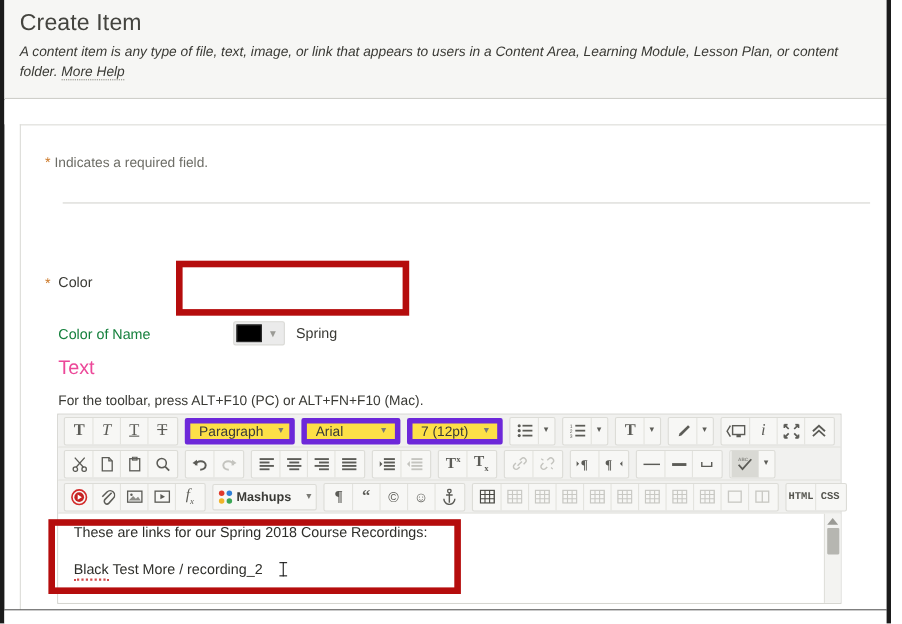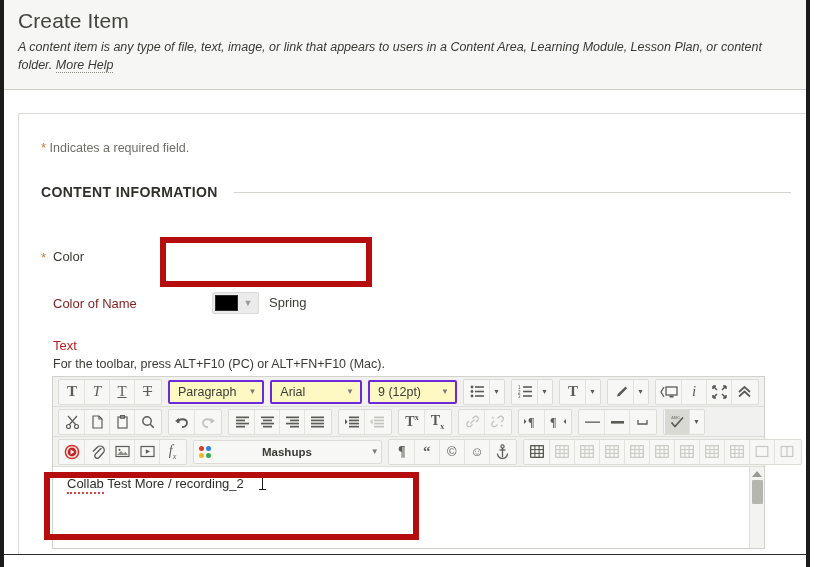--- a/index.html
+++ b/index.html
@@ -141,21 +141,21 @@
     border: 6px solid #b50d0d;
     pointer-events: none;
     z-index: 40;
   }
 
   .row-color {
     position: absolute; left: 22px; top: 178px; width: 740px; height: 26px;
   }
   .label-color {
     position: absolute; left: 12px; top: 4px;
-    font-size: 13px; color: #7f1d1d;
+    font-size: 13px; color: #15803d;
   }
   .color-picker {
     position: absolute; left: 171px; top: 0;
     width: 47px; height: 22px;
     background: #ebebeb;
     border: 1px solid #d9d9d5;
     border-radius: 2px;
     display: flex; align-items: center;
   }
   .color-swatch {
@@ -169,22 +169,22 @@
     display: flex; align-items: center; justify-content: center;
     color: #9a9a95; font-size: 9px;
     margin-left: 1px;
   }
   .color-name {
     position: absolute; left: 228px; top: 3px;
     font-size: 13px; color: #3a3a35;
   }
 
   .label-text {
-    position: absolute; left: 34px; top: 224px;
-    font-size: 13px; color: #b91c1c;
+    position: absolute; left: 34px; top: 210px;
+    font-size: 18px; color: #ec4899;
   }
   .hint-text {
     position: absolute; left: 34px; top: 243px;
     font-size: 12.5px; color: #3a3a35;
   }
 
   
   .editor {
     position: absolute; left: 33px; top: 262px;
     width: 713px;
@@ -223,22 +223,22 @@
     width: 13px; height: 24px;
     display: flex; align-items: center; justify-content: center;
     color: #5c5c57; font-size: 7px;
     cursor: pointer;
     border-right: 1px solid #e3e3de;
   }
   .tb-arrow:last-child { border-right: none; }
   .tb-select {
     height: 24px;
     display: flex; align-items: center; justify-content: space-between;
-    background: #fef9c3;
-    border: 2px solid #6d28d9;
+    background: #fde047;
+    border: 5px solid #6d28d9;
     border-radius: 2px;
     margin: 0 3px;
     padding: 0 6px 0 8px;
     font-size: 12.5px;
     color: #3b3b37;
     cursor: pointer;
   }
   .tb-select .cv { color: #7a7a75; font-size: 8px; margin-left: 12px; }
   .sel-para { width: 100px; }
   .sel-font { width: 103px; }
@@ -247,21 +247,20 @@
     height: 24px;
     display: flex; align-items: center;
     background: #f7f7f5;
     border: 1px solid #dcdcd7;
     border-radius: 2px;
     margin: 0 3px;
     padding: 0 2px 0 5px;
     font-size: 11.5px; font-weight: bold;
     color: #3b3b37;
     cursor: pointer;
-    gap: 47px;
   }
   .mash-dot {
     width: 12px; height: 12px; margin-right: 4px;
     position: relative;
   }
   .mash-dot i {
     position: absolute; width: 5px; height: 5px; border-radius: 50%;
   }
   .mash-dot i:nth-child(1){ background:#e0392b; left:0; top:0; }
   .mash-dot i:nth-child(2){ background:#2f80d8; right:0; top:0; }
@@ -360,21 +359,20 @@
   <div class="gap-band"></div>
 
   <div class="content-panel">
 
     <div class="required-note">
       <span class="req-star">*</span>
       <span>Indicates a required field.</span>
     </div>
 
     <div class="section-head">
-      <span class="section-head-text">CONTENT INFORMATION</span>
       <span class="section-head-rule"></span>
     </div>
 
     <div class="row-name">
       <span class="label-star">*</span>
       <span class="label-name">Color</span>
     </div>
 
     <div class="row-color">
       <span class="label-color">Color of Name</span>
@@ -408,21 +406,21 @@
 
         <div class="tb-select sel-para">
           <span>Paragraph</span>
           <span class="cv">▼</span>
         </div>
         <div class="tb-select sel-font">
           <span>Arial</span>
           <span class="cv">▼</span>
         </div>
         <div class="tb-select sel-size">
-          <span>9 (12pt)</span>
+          <span>7 (12pt)</span>
           <span class="cv">▼</span>
         </div>
 
         <div class="tb-group">
           <div class="tb-btn">
             <svg width="15" height="13" viewBox="0 0 15 13">
               <circle cx="2" cy="2" r="1.4" fill="#5c5c57"></circle>
                 <rect x="5" y="1.2" width="9" height="1.6" fill="#5c5c57"></rect>
               <circle cx="2" cy="6.5" r="1.4" fill="#5c5c57"></circle>
                 <rect x="5" y="5.7" width="9" height="1.6" fill="#5c5c57"></rect>
@@ -793,22 +791,23 @@
           </div>
         </div>
 
         <div class="tb-group">
           <div class="tb-label">HTML</div>
           <div class="tb-label">CSS</div>
         </div>
       </div>
 
       <div class="edit-area">
+        <div class="edit-line">These are links for our Spring 2018 Course Recordings:</div>
         <div class="edit-line">
-          <span class="squiggle">Collab</span><span> Test More / recording_2</span><span class="caret-i"></span>
+          <span class="squiggle">Black</span><span> Test More / recording_2</span><span class="caret-i"></span>
         </div>
 
         <div class="ed-scroll">
           <div class="ed-scroll-up"></div>
           <div class="ed-thumb"></div>
         </div>
       </div>
     </div>
   </div>
 

